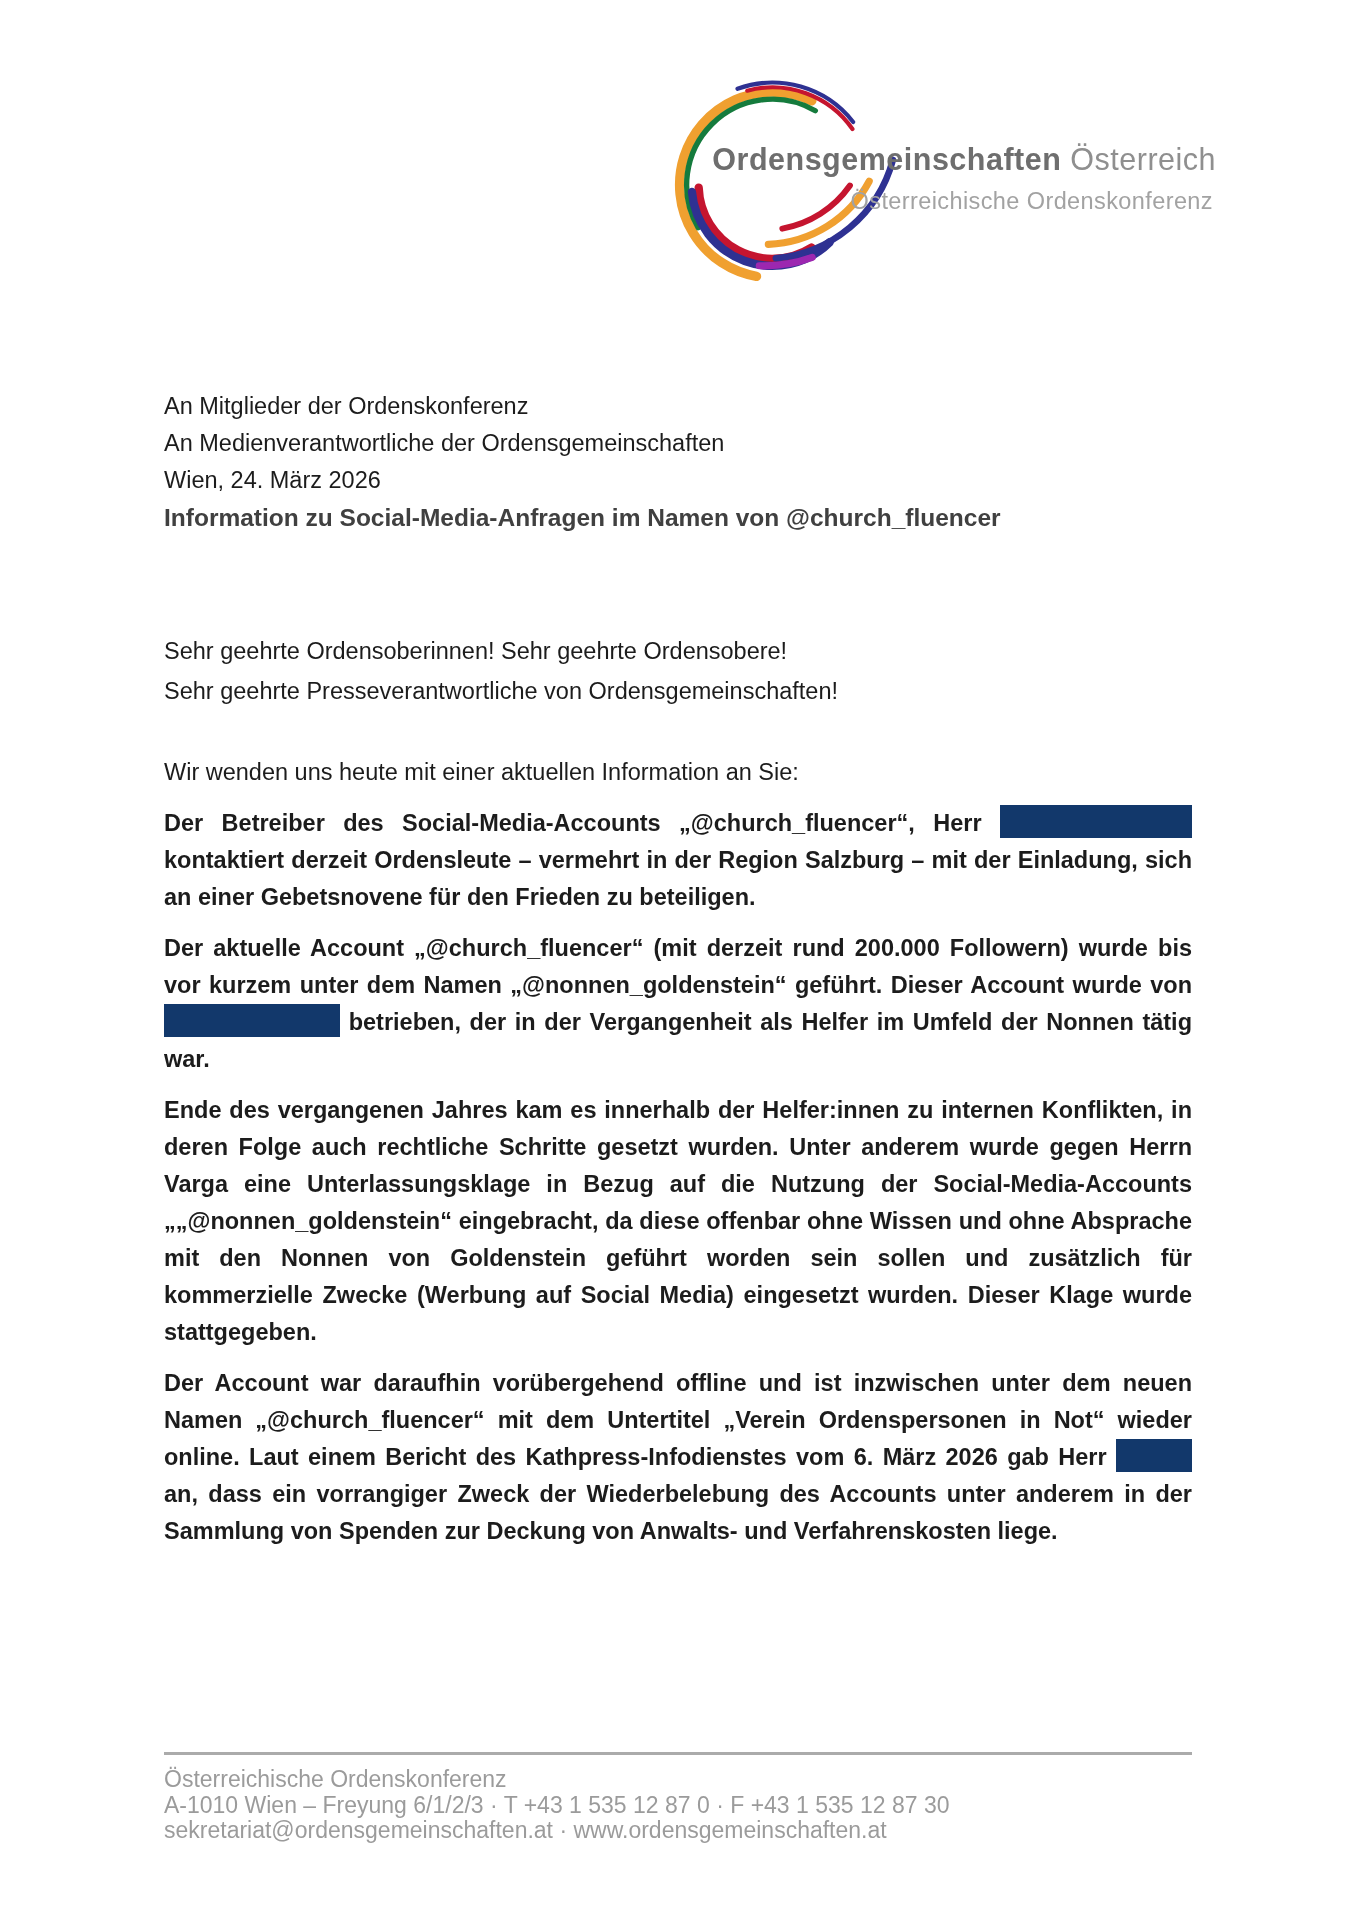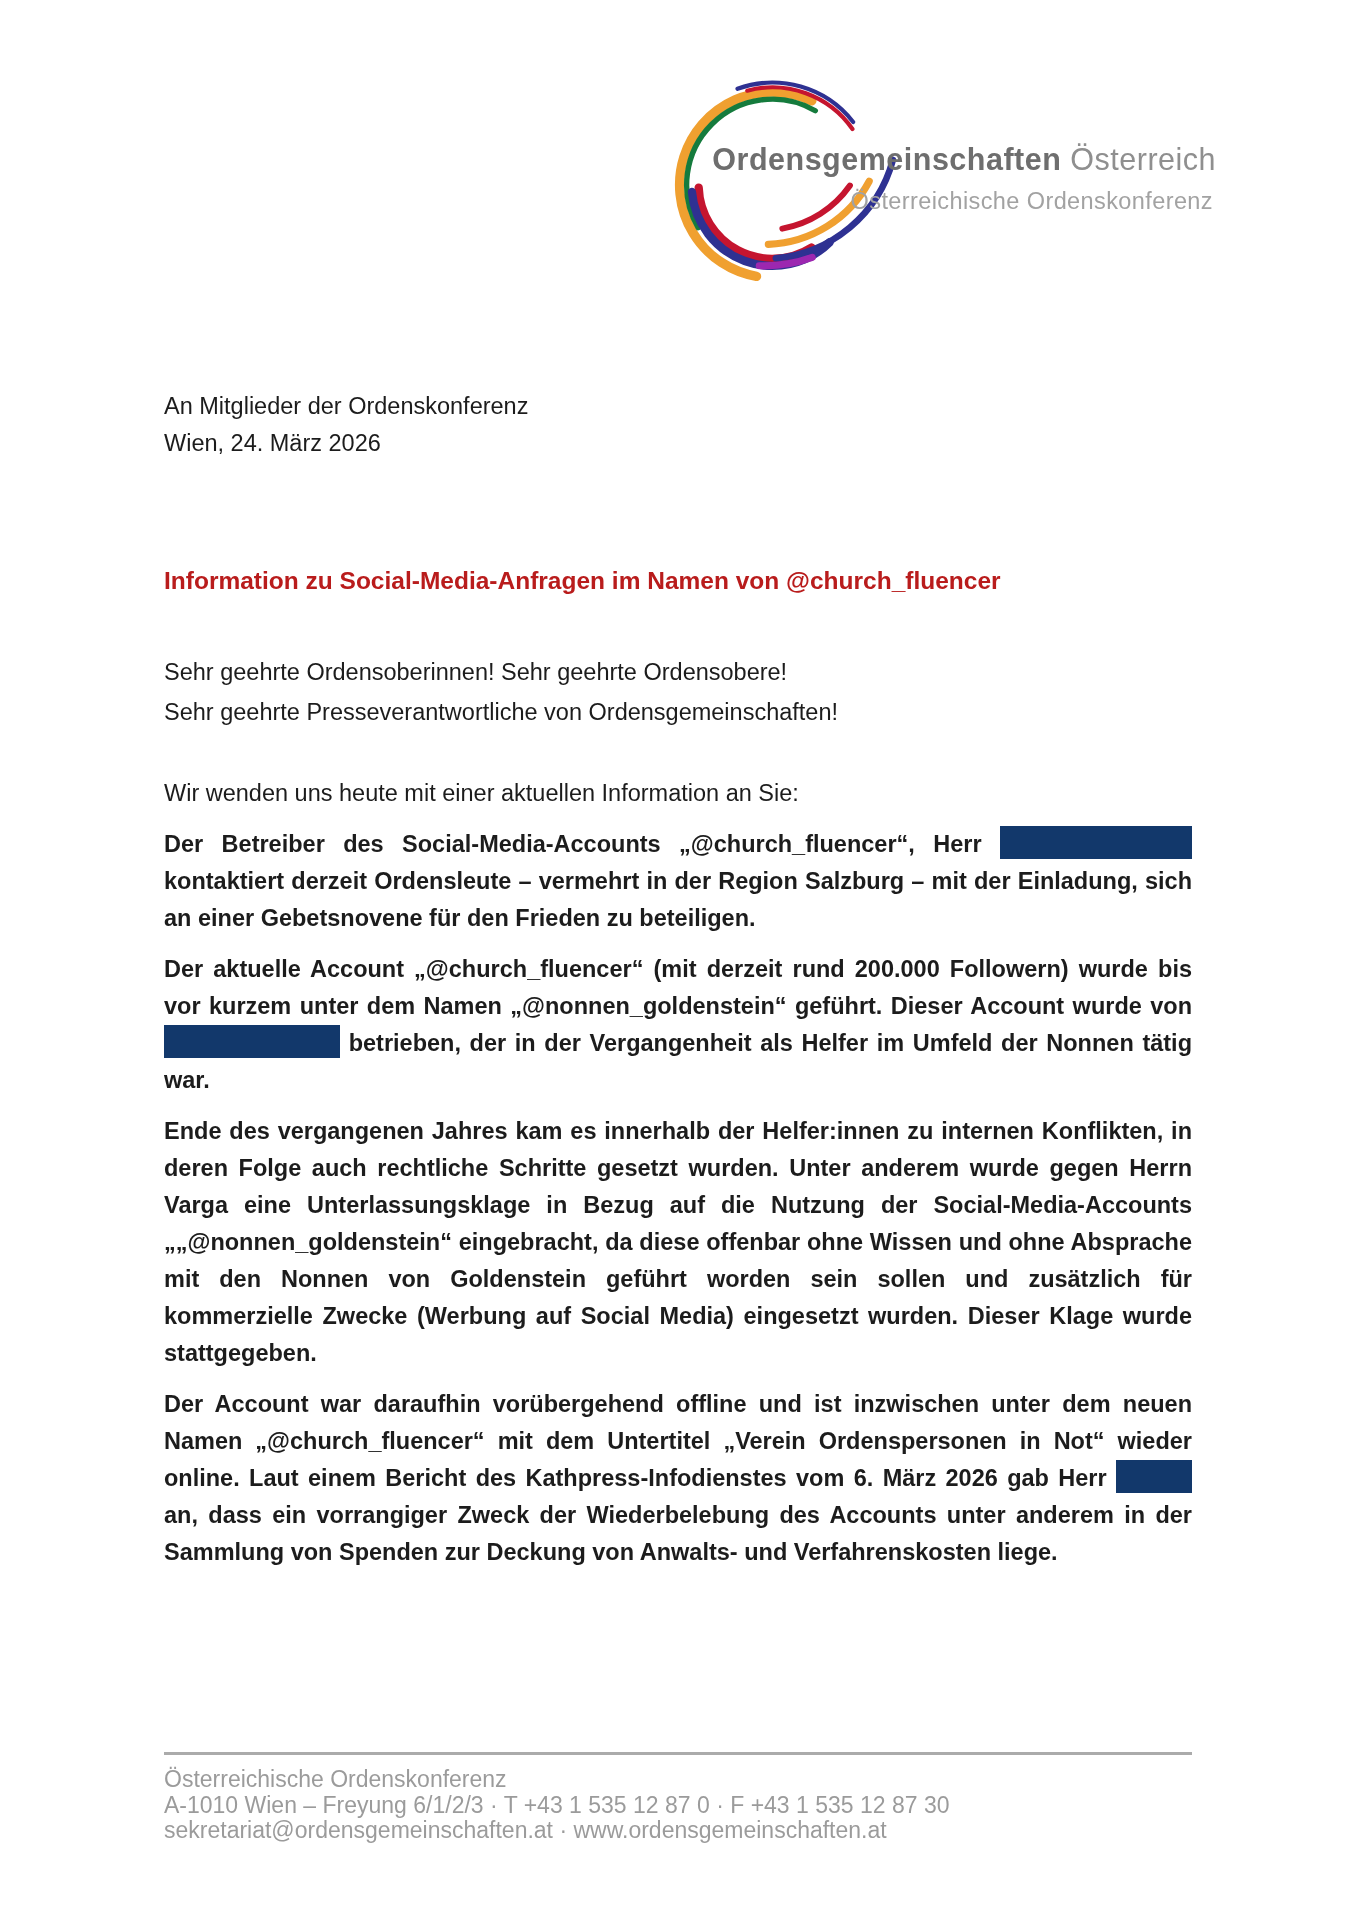--- a/index.html
+++ b/index.html
@@ -48,26 +48,25 @@
     top: 12px;
     width: 1028px;
     font-size: 23.5px;
     font-weight: 300;
     line-height: 37px;
     color: #1c1c1c;
   }
   .recipient { margin-top: 376px; }
   .date-line { text-align: left; }
   .subject {
-    margin-top: 100px;
     font-weight: 700;
     font-size: 24.5px;
-    color: #b91c1c;
+    color: #404040;
   }
-  .salutation { margin-top: 53px; line-height: 40px; }
+  .salutation { margin-top: 95px; line-height: 40px; }
   .para { margin: 0 0 14px 0; }
   .p1 { margin-top: 43px; }
   .just { text-align: justify; font-weight: bold; }
 
   .redact {
     display: inline-block;
     height: 33px;
     background: #12386b;
     vertical-align: -7px;
   }
@@ -117,20 +116,21 @@
       <span class="brand-bold">Ordensgemeinschaften</span>
       <span class="brand-light">Österreich</span>
     </div>
     <div class="brand-sub">Österreichische Ordenskonferenz</div>
   </div>
 
   <div class="content">
 
     <div class="recipient">
       <div>An Mitglieder der Ordenskonferenz</div>
+      <div>An Medienverantwortliche der Ordensgemeinschaften</div>
     </div>
 
     <div class="date-line">Wien, 24. März 2026</div>
 
     <div class="subject">Information zu Social-Media-Anfragen im Namen von @church_fluencer</div>
 
     <div class="salutation">
       <div>Sehr geehrte Ordensoberinnen! Sehr geehrte Ordensobere!</div>
       <div>Sehr geehrte Presseverantwortliche von Ordensgemeinschaften!</div>
     </div>

